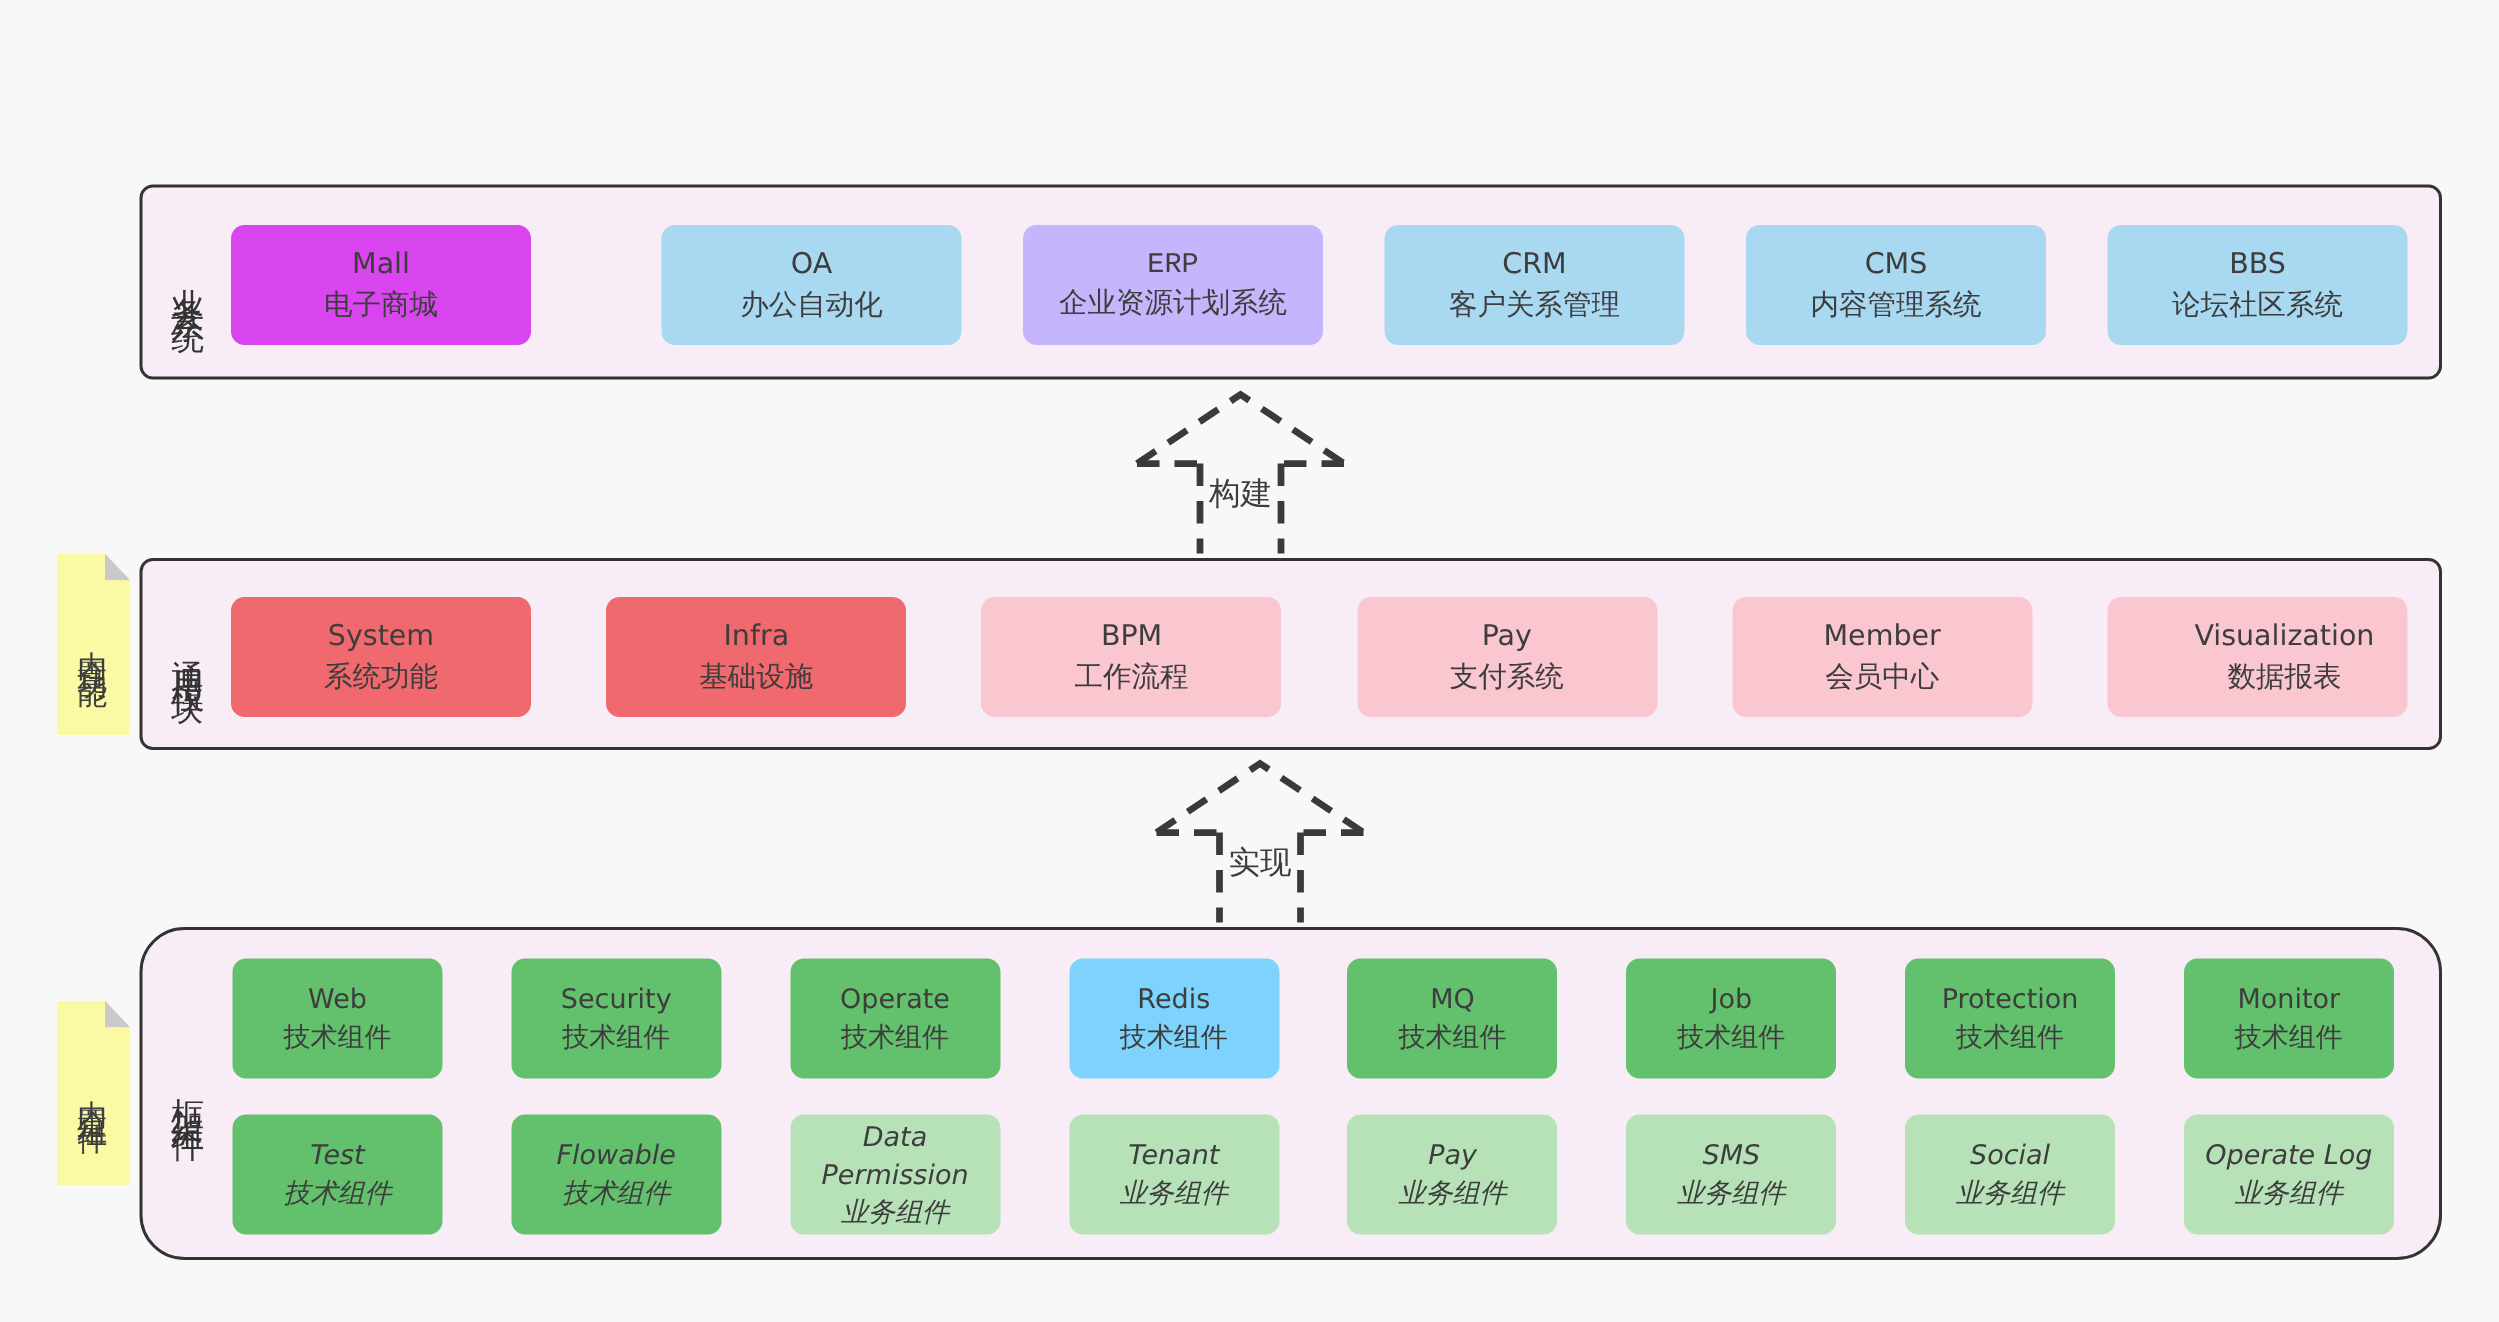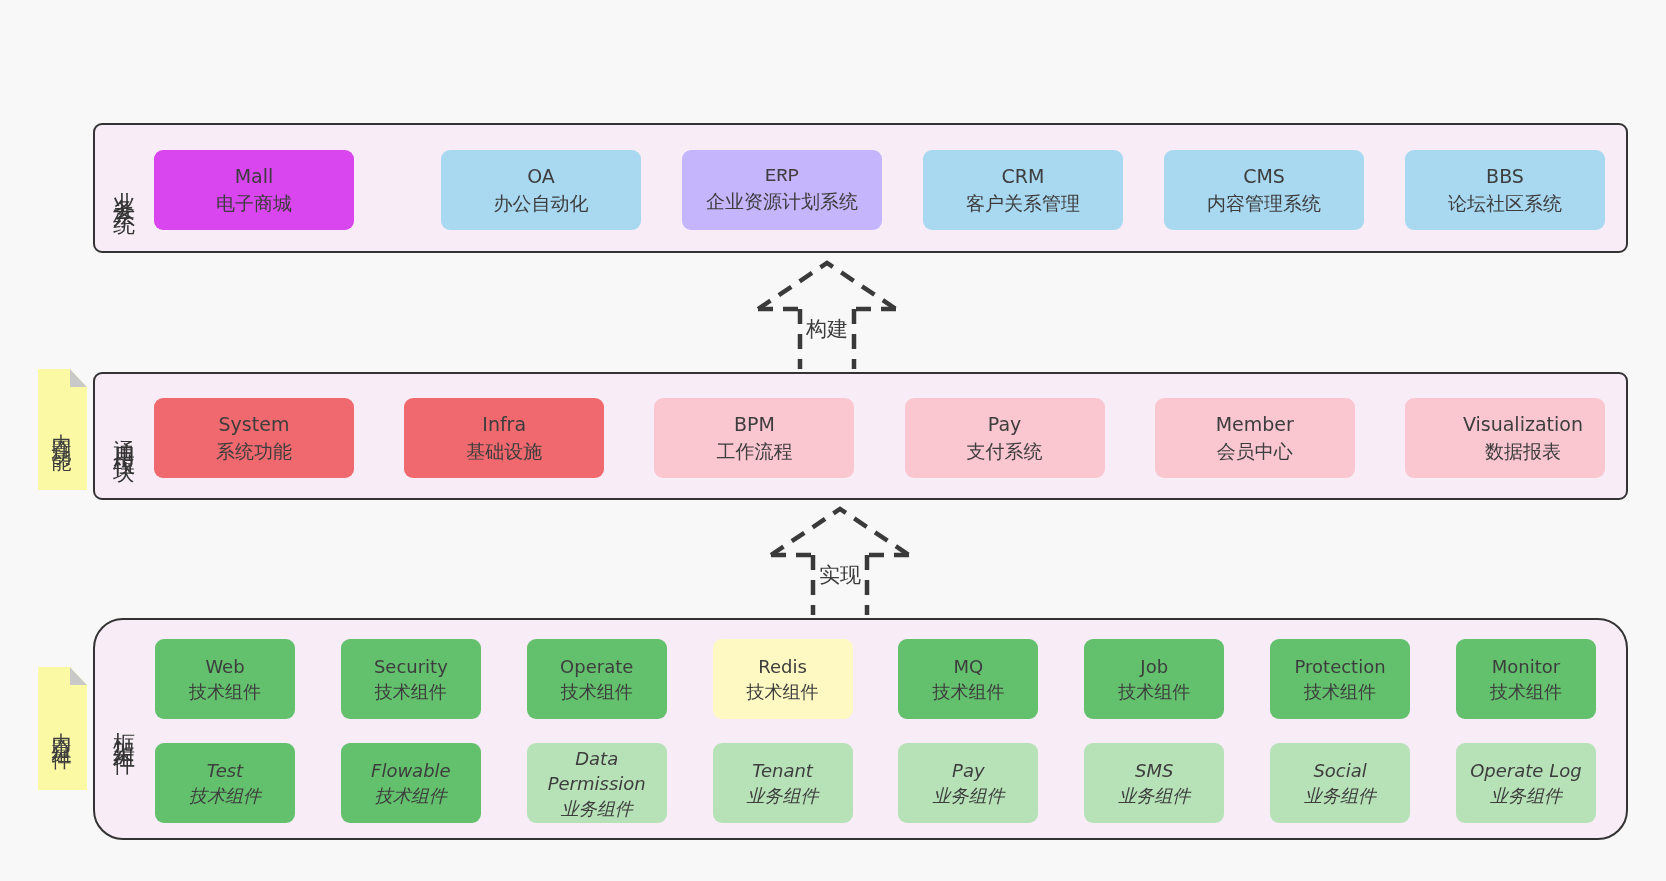--- a/index.html
+++ b/index.html
@@ -153,21 +153,21 @@
           <div>技术组件</div>
         </div>
         <div class="box box-narrow" style="background: rgb(99, 192, 109);">
           <div>Security</div>
           <div>技术组件</div>
         </div>
         <div class="box box-narrow" style="background: rgb(99, 192, 109);">
           <div>Operate</div>
           <div>技术组件</div>
         </div>
-        <div class="box box-narrow" style="background: #fef9c3;">
+        <div class="box box-narrow" style="background: #7dd3fc;">
           <div>Redis</div>
           <div>技术组件</div>
         </div>
         <div class="box box-narrow" style="background: rgb(99, 192, 109);">
           <div>MQ</div>
           <div>技术组件</div>
         </div>
         <div class="box box-narrow" style="background: rgb(99, 192, 109);">
           <div>Job</div>
           <div>技术组件</div>

